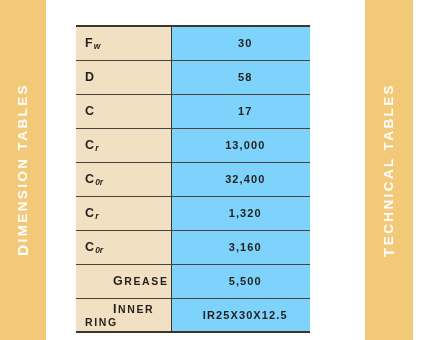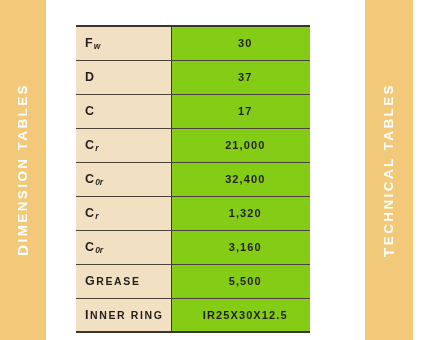--- a/index.html
+++ b/index.html
@@ -67,31 +67,31 @@
   #spec-table tr:last-child  td { border-bottom: 2.2px solid #3c352e; }
 
   td.label-cell {
     width: 95px;
     background: #f2e0c3;
     border-right: 1.8px solid #3c352e;
     font-size: 11.5px;
   }
   td.value-cell {
     width: 139px;
-    background: #84cc16;
+    background: #7dd3fc;
     text-align: center;
     padding: 0;
     letter-spacing: 2px;
     font-size: 10.5px;
   }
 
   .lab-main { font-size: 12.5px; }
   .lab-sub  { font-size: 8.5px; font-style: italic; font-weight: bold;
               position: relative; top: 2px; letter-spacing: 0; }
-  .lab-word { font-size: 10.5px; letter-spacing: 1.6px; }
+  .lab-word { font-size: 10.5px; letter-spacing: 1.6px; margin-left: 28px; }
   .lab-word .cap { font-size: 12.5px; }
 </style>
 </head>
 <body>
 
 <div class="banner" id="banner-left">
   <span class="banner-label"><span class="cap">D</span><span>IMENSION TABLES</span></span>
 </div>
 
 <div class="banner" id="banner-right">
@@ -99,29 +99,29 @@
 </div>
 
 <table id="spec-table">
   <tbody>
       <tr>
         <td class="label-cell"><span class="lab-main">F</span><span class="lab-sub">w</span></td>
         <td class="value-cell">30</td>
       </tr>
       <tr>
         <td class="label-cell"><span class="lab-main">D</span><span class="lab-sub"></span></td>
-        <td class="value-cell">37</td>
+        <td class="value-cell">58</td>
       </tr>
       <tr>
         <td class="label-cell"><span class="lab-main">C</span><span class="lab-sub"></span></td>
         <td class="value-cell">17</td>
       </tr>
       <tr>
         <td class="label-cell"><span class="lab-main">C</span><span class="lab-sub">r</span></td>
-        <td class="value-cell">21,000</td>
+        <td class="value-cell">13,000</td>
       </tr>
       <tr>
         <td class="label-cell"><span class="lab-main">C</span><span class="lab-sub">0r</span></td>
         <td class="value-cell">32,400</td>
       </tr>
       <tr>
         <td class="label-cell"><span class="lab-main">C</span><span class="lab-sub">r</span></td>
         <td class="value-cell">1,320</td>
       </tr>
       <tr>

